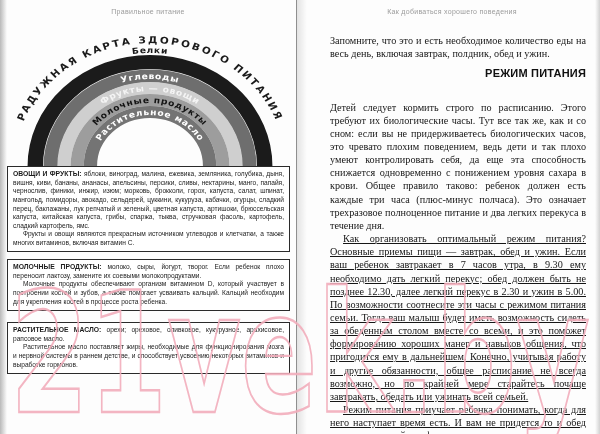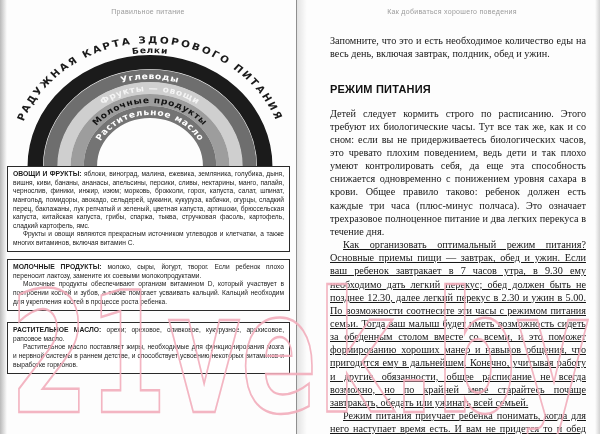--- a/index.html
+++ b/index.html
@@ -34,23 +34,23 @@
   .box-1{top:166px;}
   .box-2{top:259px;}
   .box-3{top:322px;}
 
   
   .body-col{position:absolute;left:330px;top:34px;width:256px;color:#161616;
             font-family:"Liberation Serif",serif;font-size:10.2px;line-height:1.29;
             text-align:justify;}
   .body-col p{margin:0;}
   .body-col p.indent{text-indent:13px;text-decoration:underline;}
-  .body-col p.gap-after{margin-bottom:22px;}
+  .body-col p.gap-after{margin-bottom:6px;}
   .section-title{font-family:"Liberation Sans",sans-serif;font-weight:bold;font-size:11px;
-                 letter-spacing:.2px;margin:0 0 10px 0;color:#111;text-align:left;}
+                 letter-spacing:.2px;margin:0 0 20px 0;color:#111;text-align:right;}
 
   
   .watermark{position:absolute;left:0;top:240px;width:600px;height:194px;pointer-events:none;}
 </style>
 </head>
 <body>
 
 <div class="sheet">
 
   <div class="running-head rh-left">Правильное питание</div>

